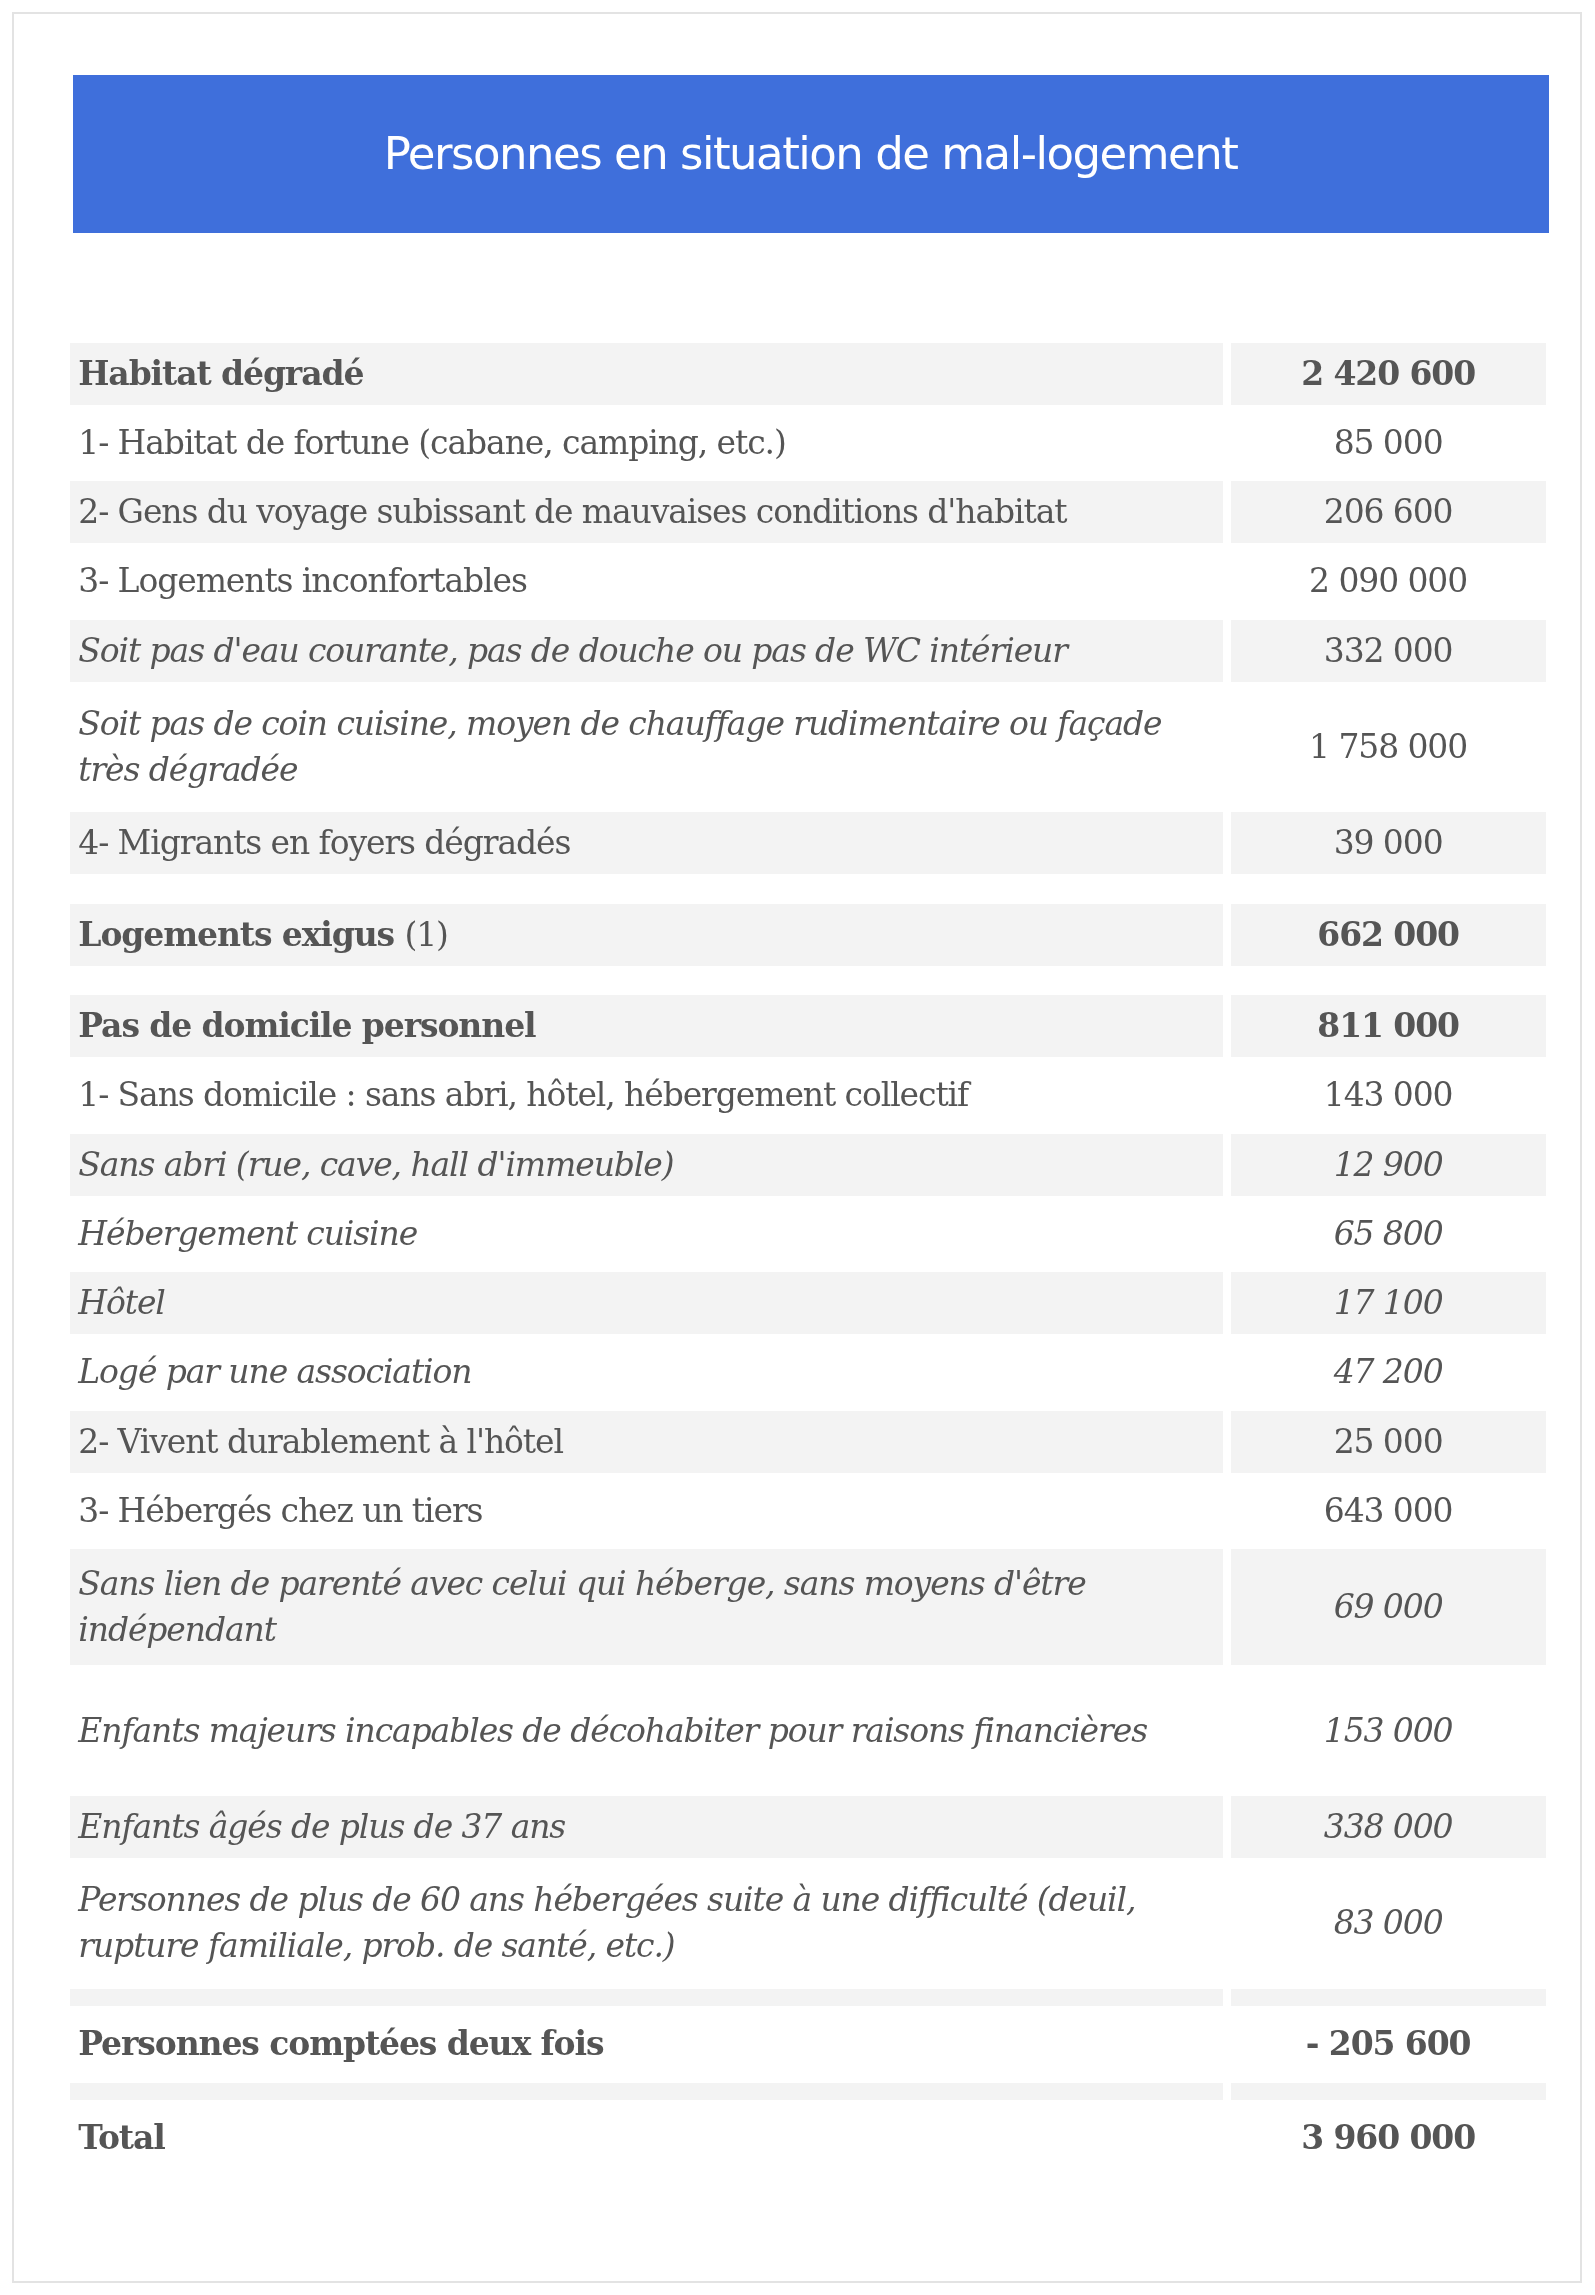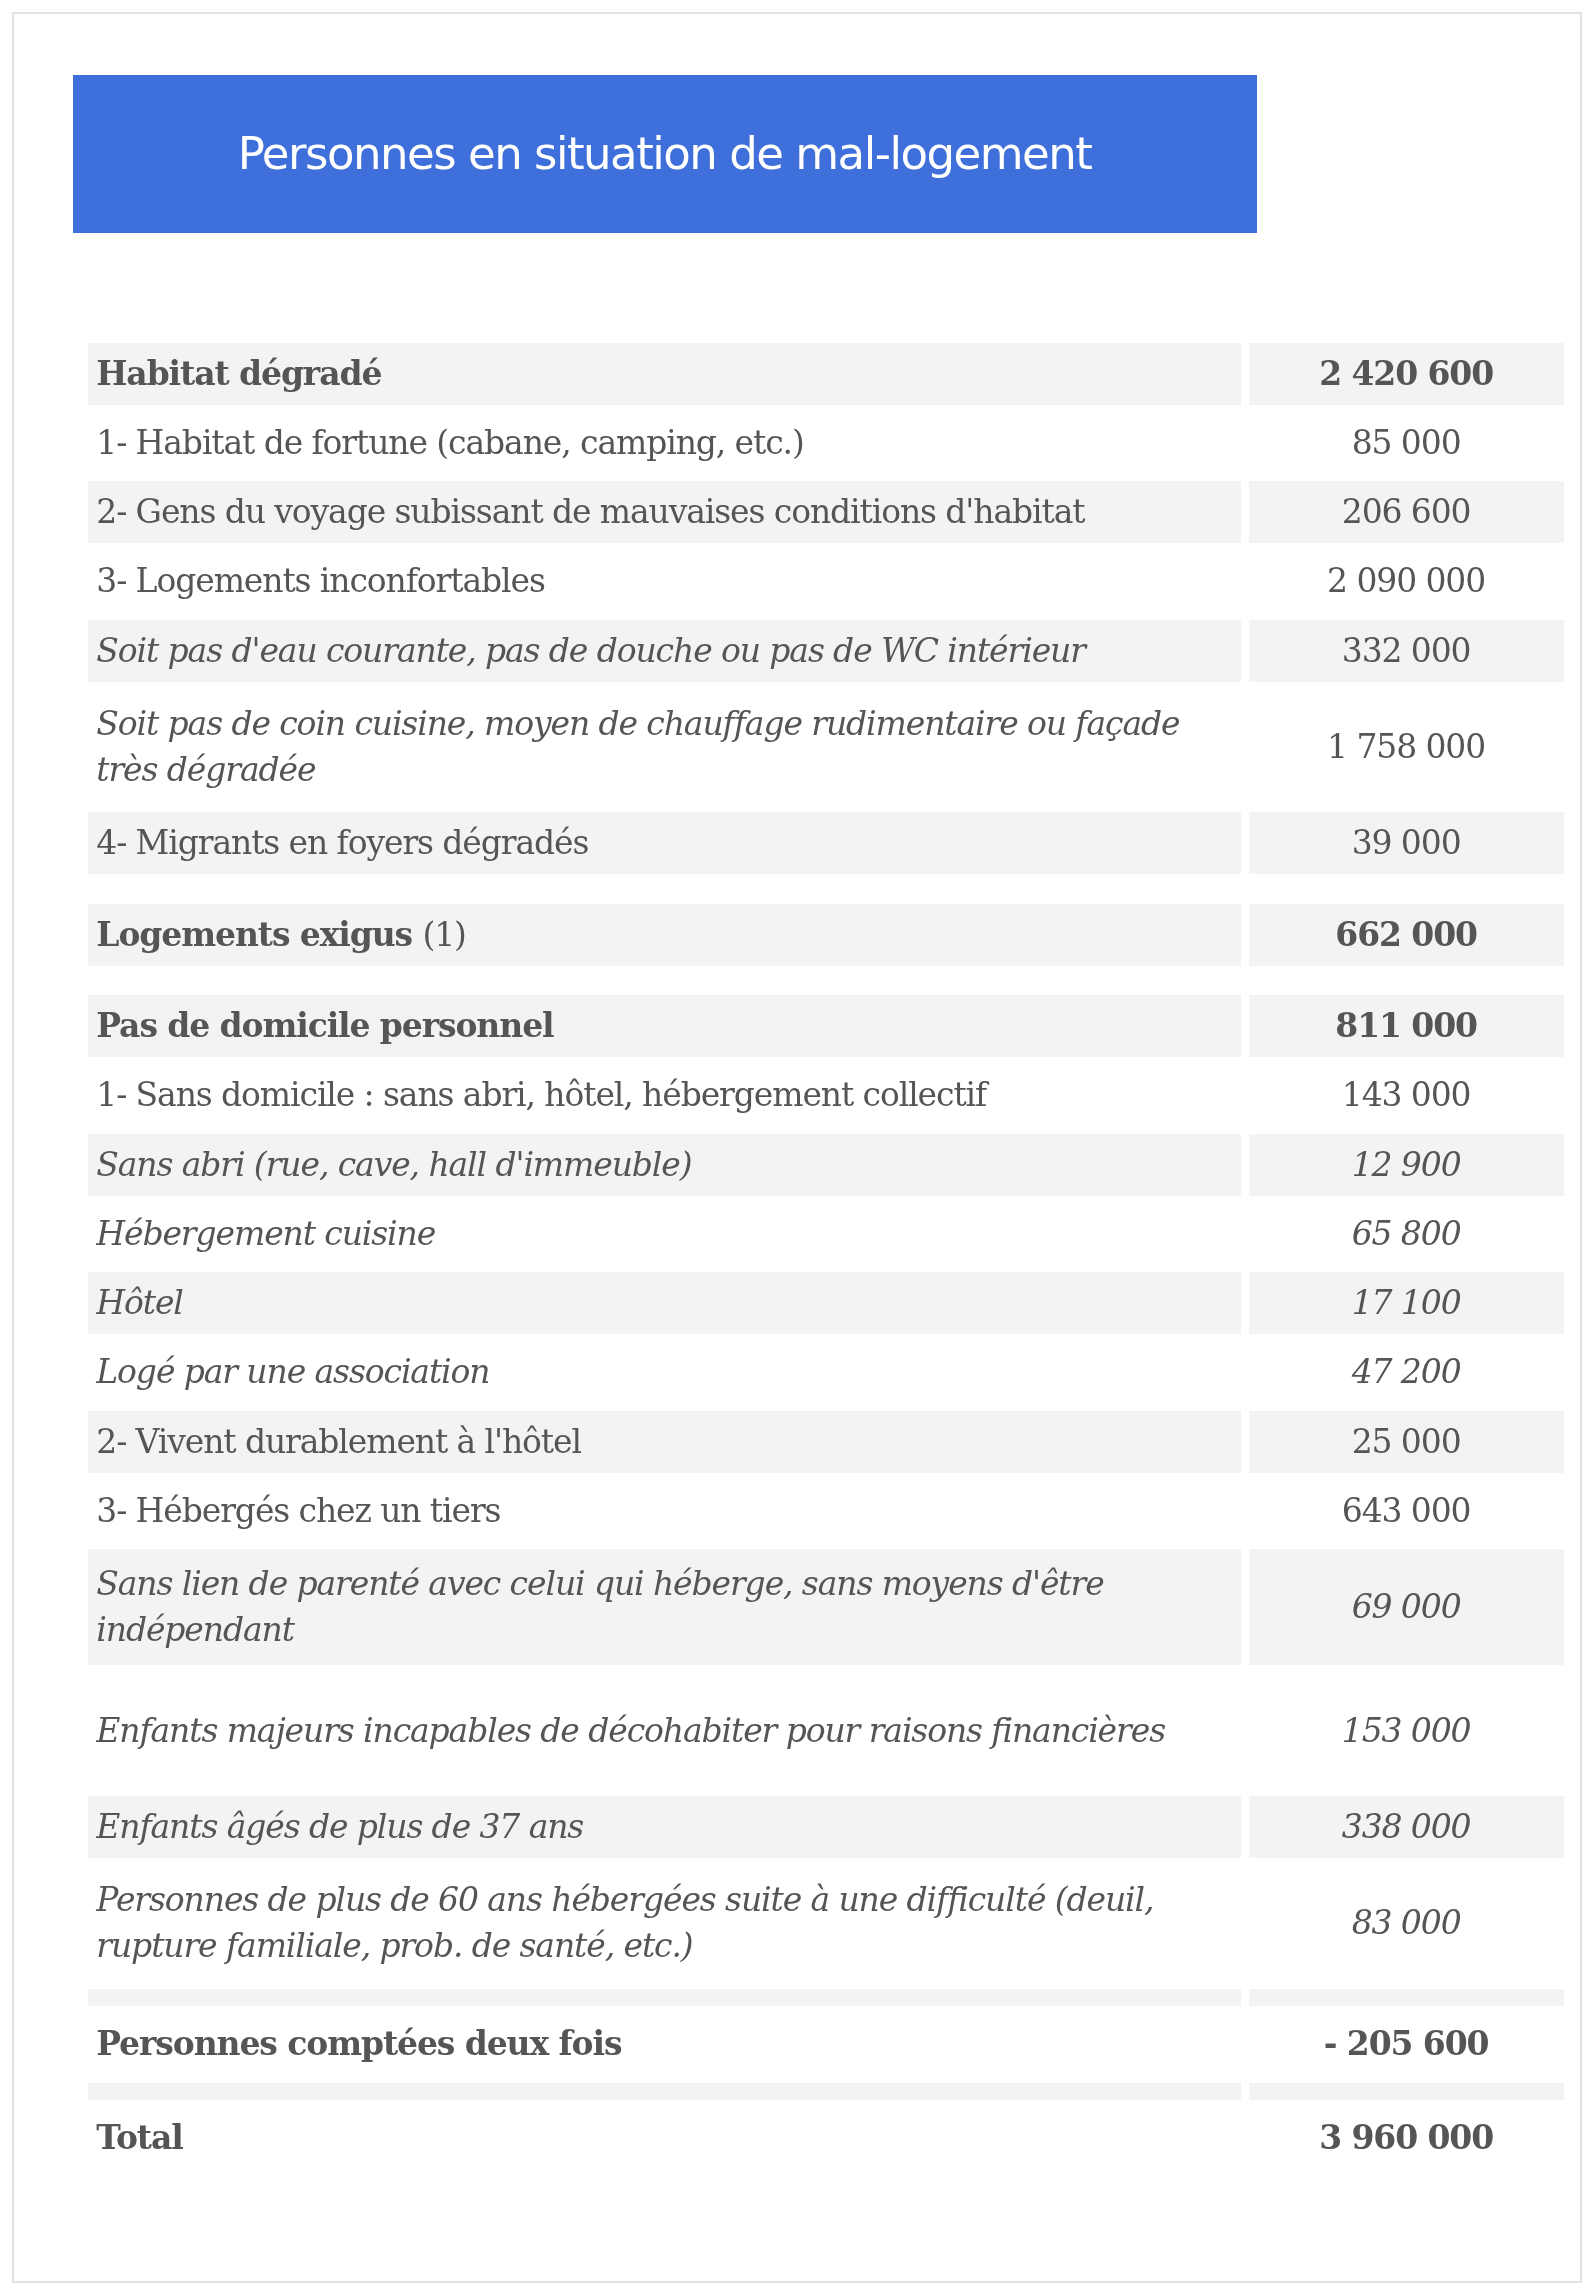--- a/index.html
+++ b/index.html
@@ -2,28 +2,28 @@
 <html style="font-size:11.6px"><head>
 <meta charset="utf-8">
 <style>
   html, body { margin: 0; padding: 0; background: #ffffff; }
   body { width: 1595px; height: 2295px; position: relative; overflow: hidden; }
   .panel {
     position: absolute; left: 11.6px; top: 11.6px; width: 1570px; height: 2271px;
     border: 2.2px solid #e3e3e3; box-sizing: border-box; background: #ffffff;
   }
   .header {
-    position: absolute; left: 59px; top: 61px; width: 1184px; height: 158px;
+    position: absolute; left: 59px; top: 61px; width: 1476px; height: 158px;
     background: #3f6fdb; display: flex; align-items: center; justify-content: center;
   }
   .header-title {
     color: #ffffff; font-family: "DejaVu Sans", sans-serif; font-size: 45px;
     letter-spacing: -1.5px; font-weight: normal;
   }
-  .table { position: absolute; left: 74px; top: 329px; width: 1476px; }
+  .table { position: absolute; left: 56px; top: 329px; width: 1476px; }
   .row { display: flex; margin-bottom: 7.3px; }
   .row .c1, .row .c2 {
     box-sizing: border-box; display: flex; align-items: center;
     font-family: "DejaVu Serif", serif; color: #555555; font-size: 33px; letter-spacing: -1.1px;
     line-height: 46px;
   }
   .row .c1 { width: 1154px; padding-left: 8.7px; padding-right: 8.7px; }
   .row .c2 { width: 315px; margin-left: 7.3px; justify-content: center; }
   .row.shaded .c1, .row.shaded .c2 { background: #f3f3f3; }
   .row.h84 .c1, .row.h84 .c2 { height: 62px; }

